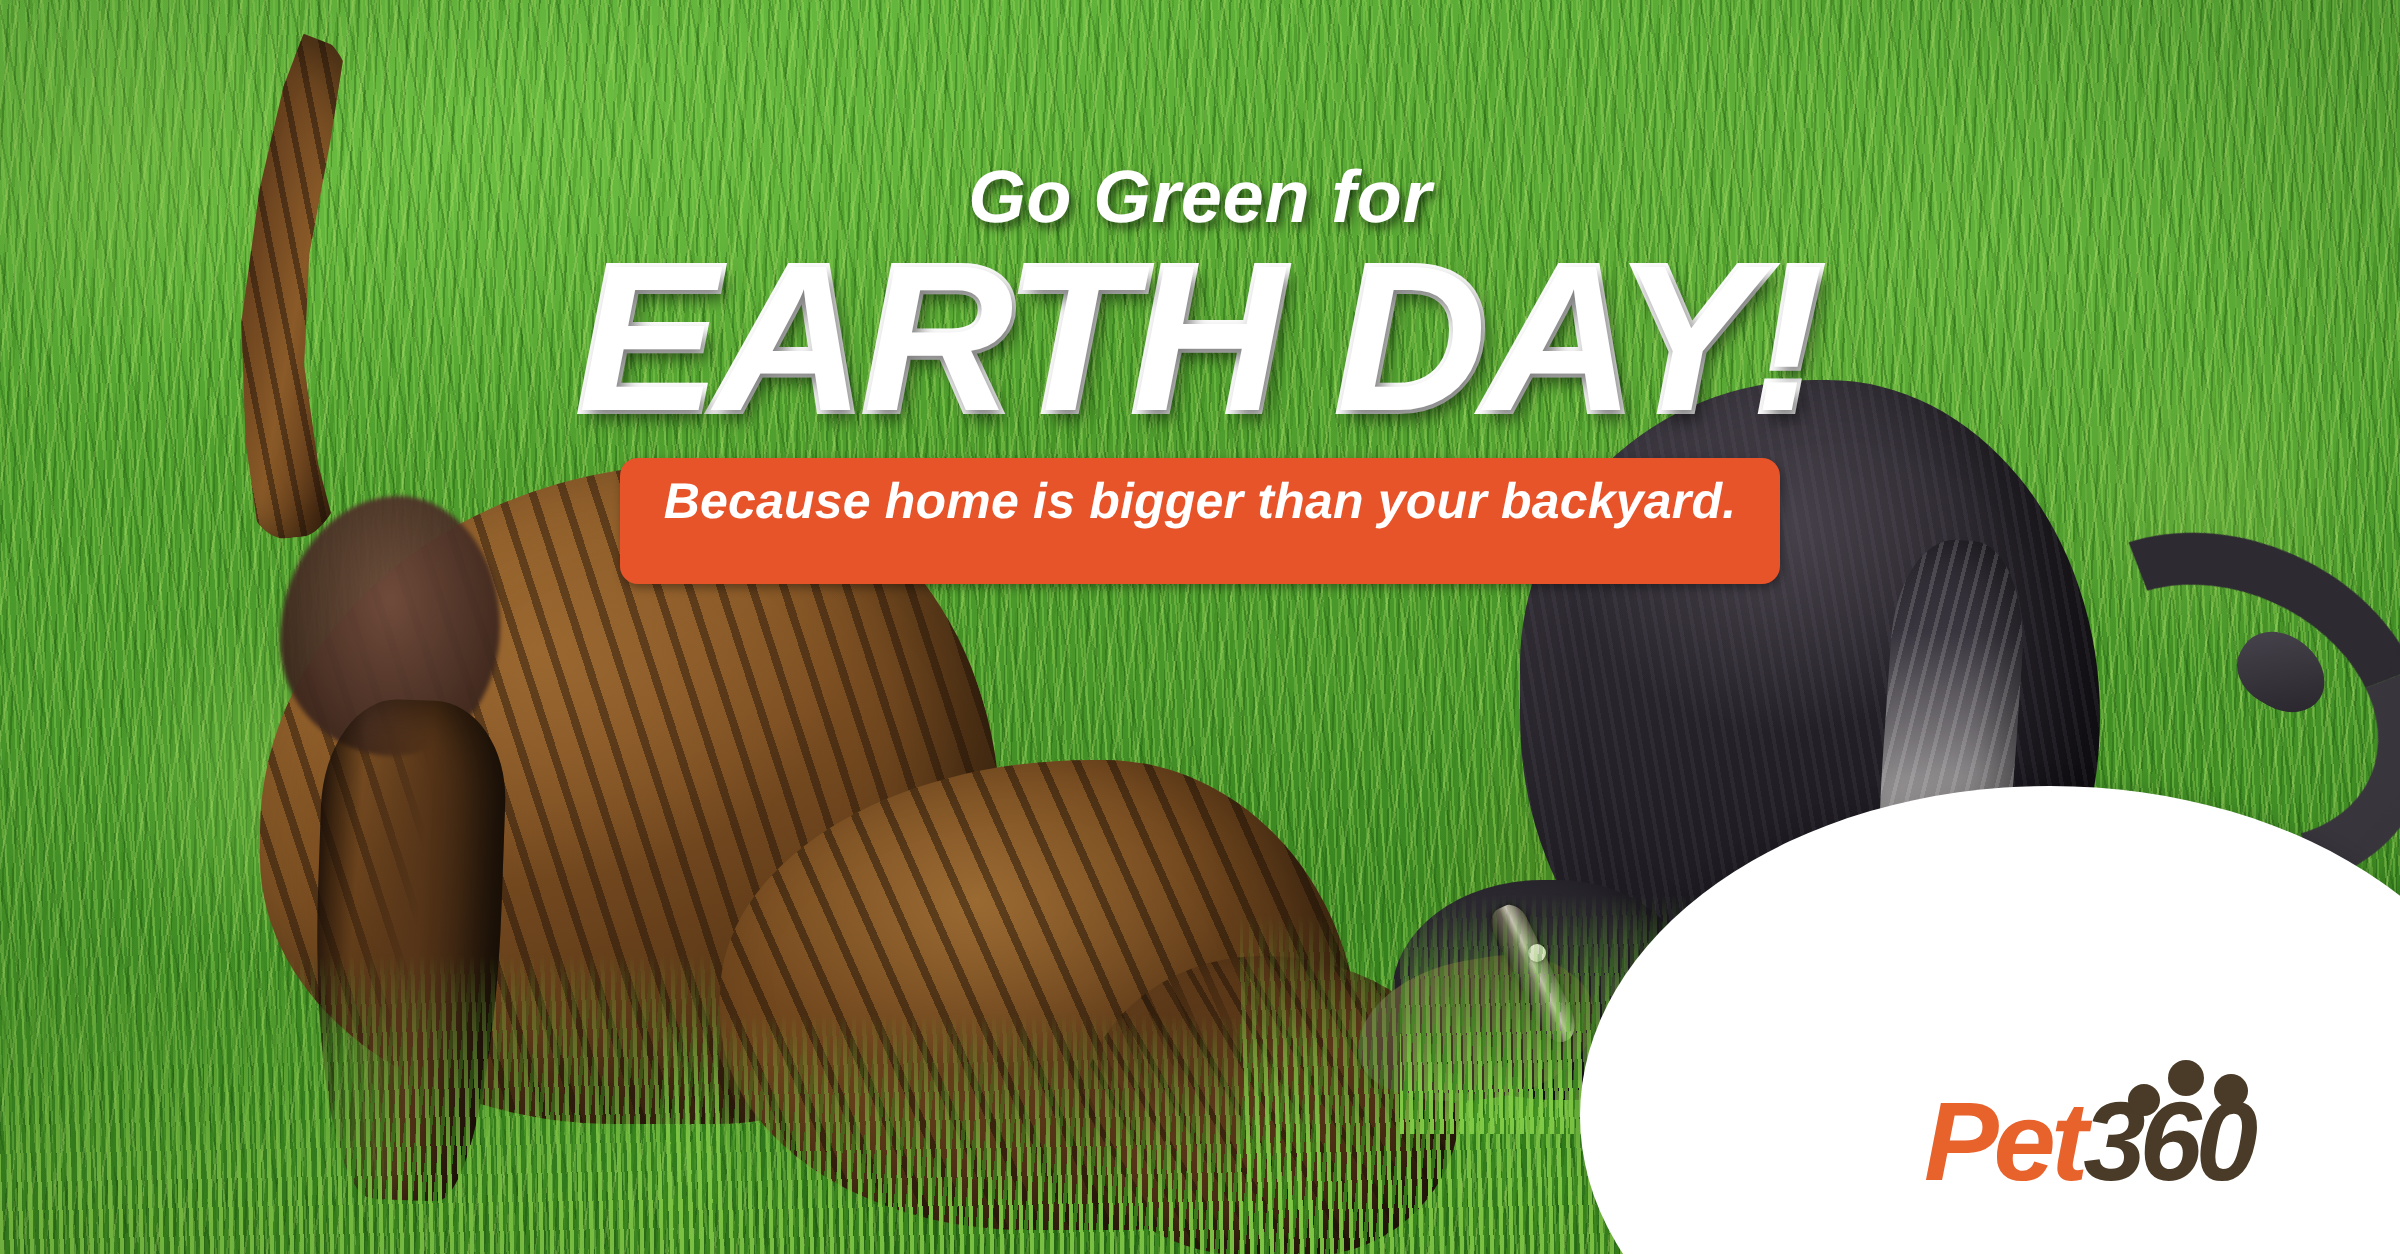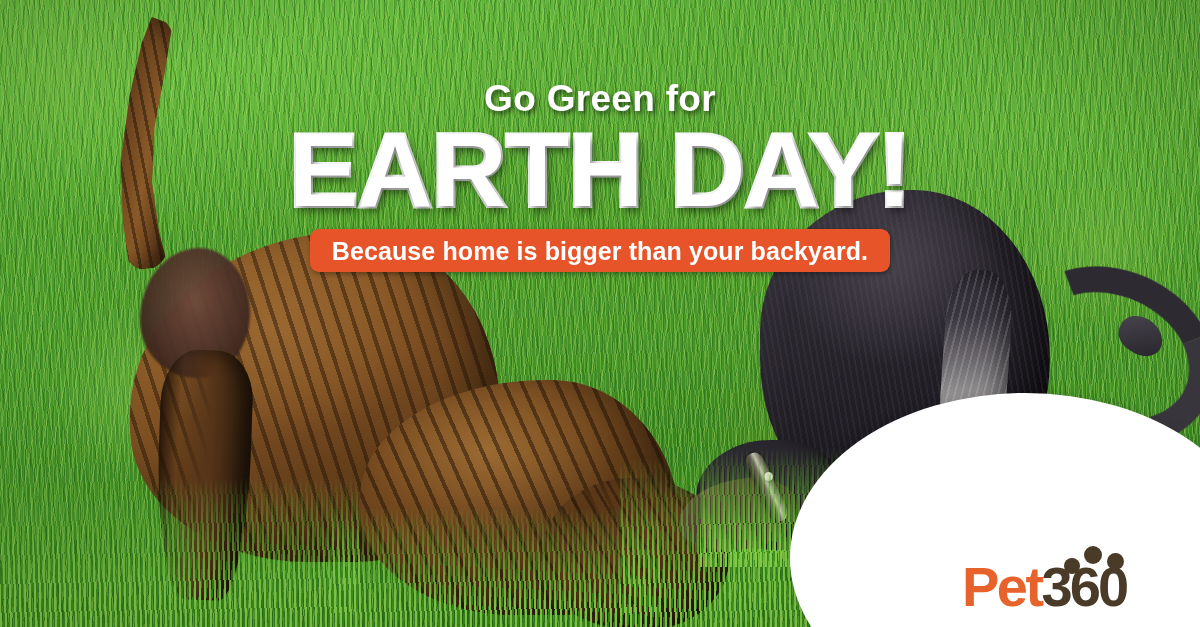--- a/index.html
+++ b/index.html
@@ -9,20 +9,21 @@
     background: #1b1b1b;
   }
   #banner {
     position: relative;
     width: 1200px;
     height: 627px;
     overflow: hidden;
     font-family: "Liberation Sans", sans-serif;
     background: #3f8a26;
     user-select: none;
+    font-style: italic;
   }
 
   
   .grass-base {
     position: absolute;
     inset: 0;
     background:
       radial-gradient(ellipse 60% 40% at 20% 10%, #6cbf42 0%, rgba(108,191,66,0) 70%),
       radial-gradient(ellipse 50% 45% at 80% 20%, #63b23c 0%, rgba(99,178,60,0) 70%),
       radial-gradient(ellipse 70% 50% at 50% 90%, #2f7a1c 0%, rgba(47,122,28,0) 72%),
@@ -298,21 +299,21 @@
     paint-order: stroke fill;
   }
   .subbar-row { margin-top: 10px; }
   .subbar {
     display: inline-block;
     background: #e8542a;
     color: #ffffff;
     font-size: 25px;
     font-weight: bold;
     letter-spacing: .1px;
-    padding: 8px 22px 6px 22px;
+    padding: 8px 22px 26px 22px;
     border-radius: 9px;
     box-shadow: 1px 2px 5px rgba(0,0,0,.35);
     position: relative;
     z-index: 45;
   }
 
   
   .logo-plate {
     position: absolute;
     right: -60px;
@@ -320,21 +321,21 @@
     width: 470px;
     height: 330px;
     background: #ffffff;
     border-radius: 50%;
     z-index: 50;
     box-shadow: -2px -2px 10px rgba(0,0,0,.12);
   }
   .logo-inner {
     position: absolute;
     right: 22px;
-    bottom: 12px;
+    bottom: 28px;
     z-index: 60;
     text-align: center;
     width: 268px;
   }
   .logo-word {
     font-size: 56px;
     font-weight: bold;
     line-height: 1;
     letter-spacing: -2.5px;
     position: relative;

